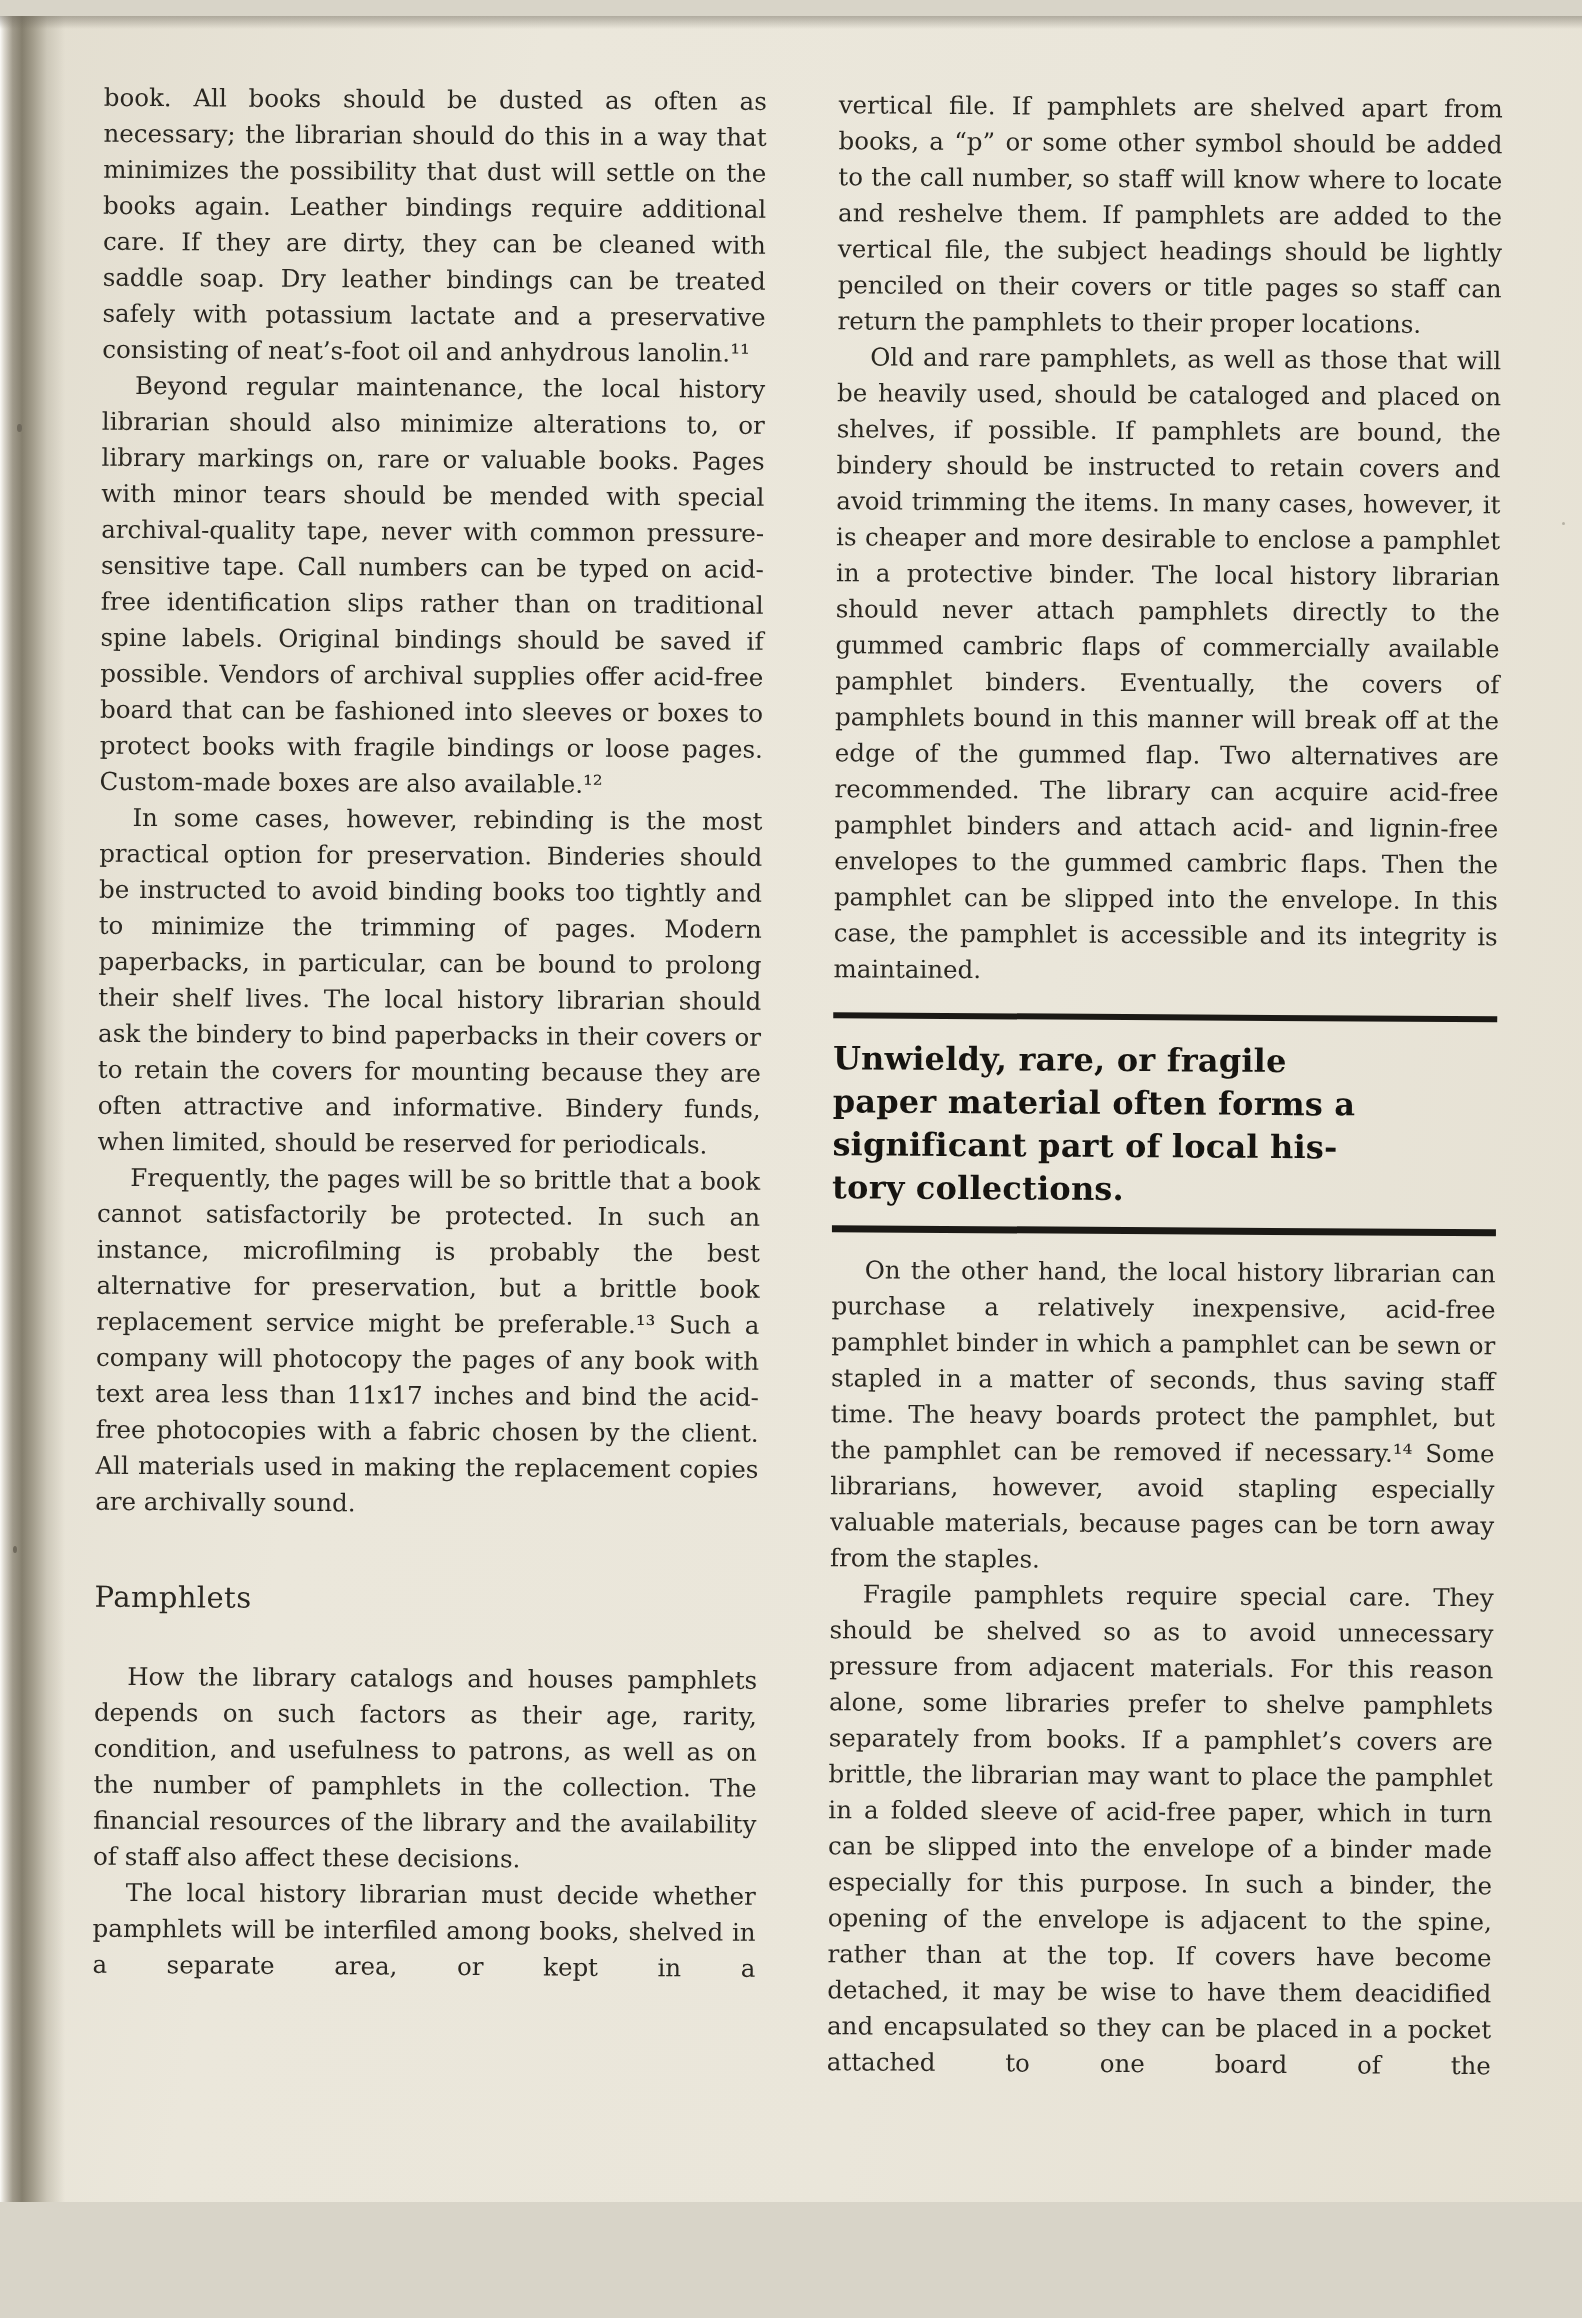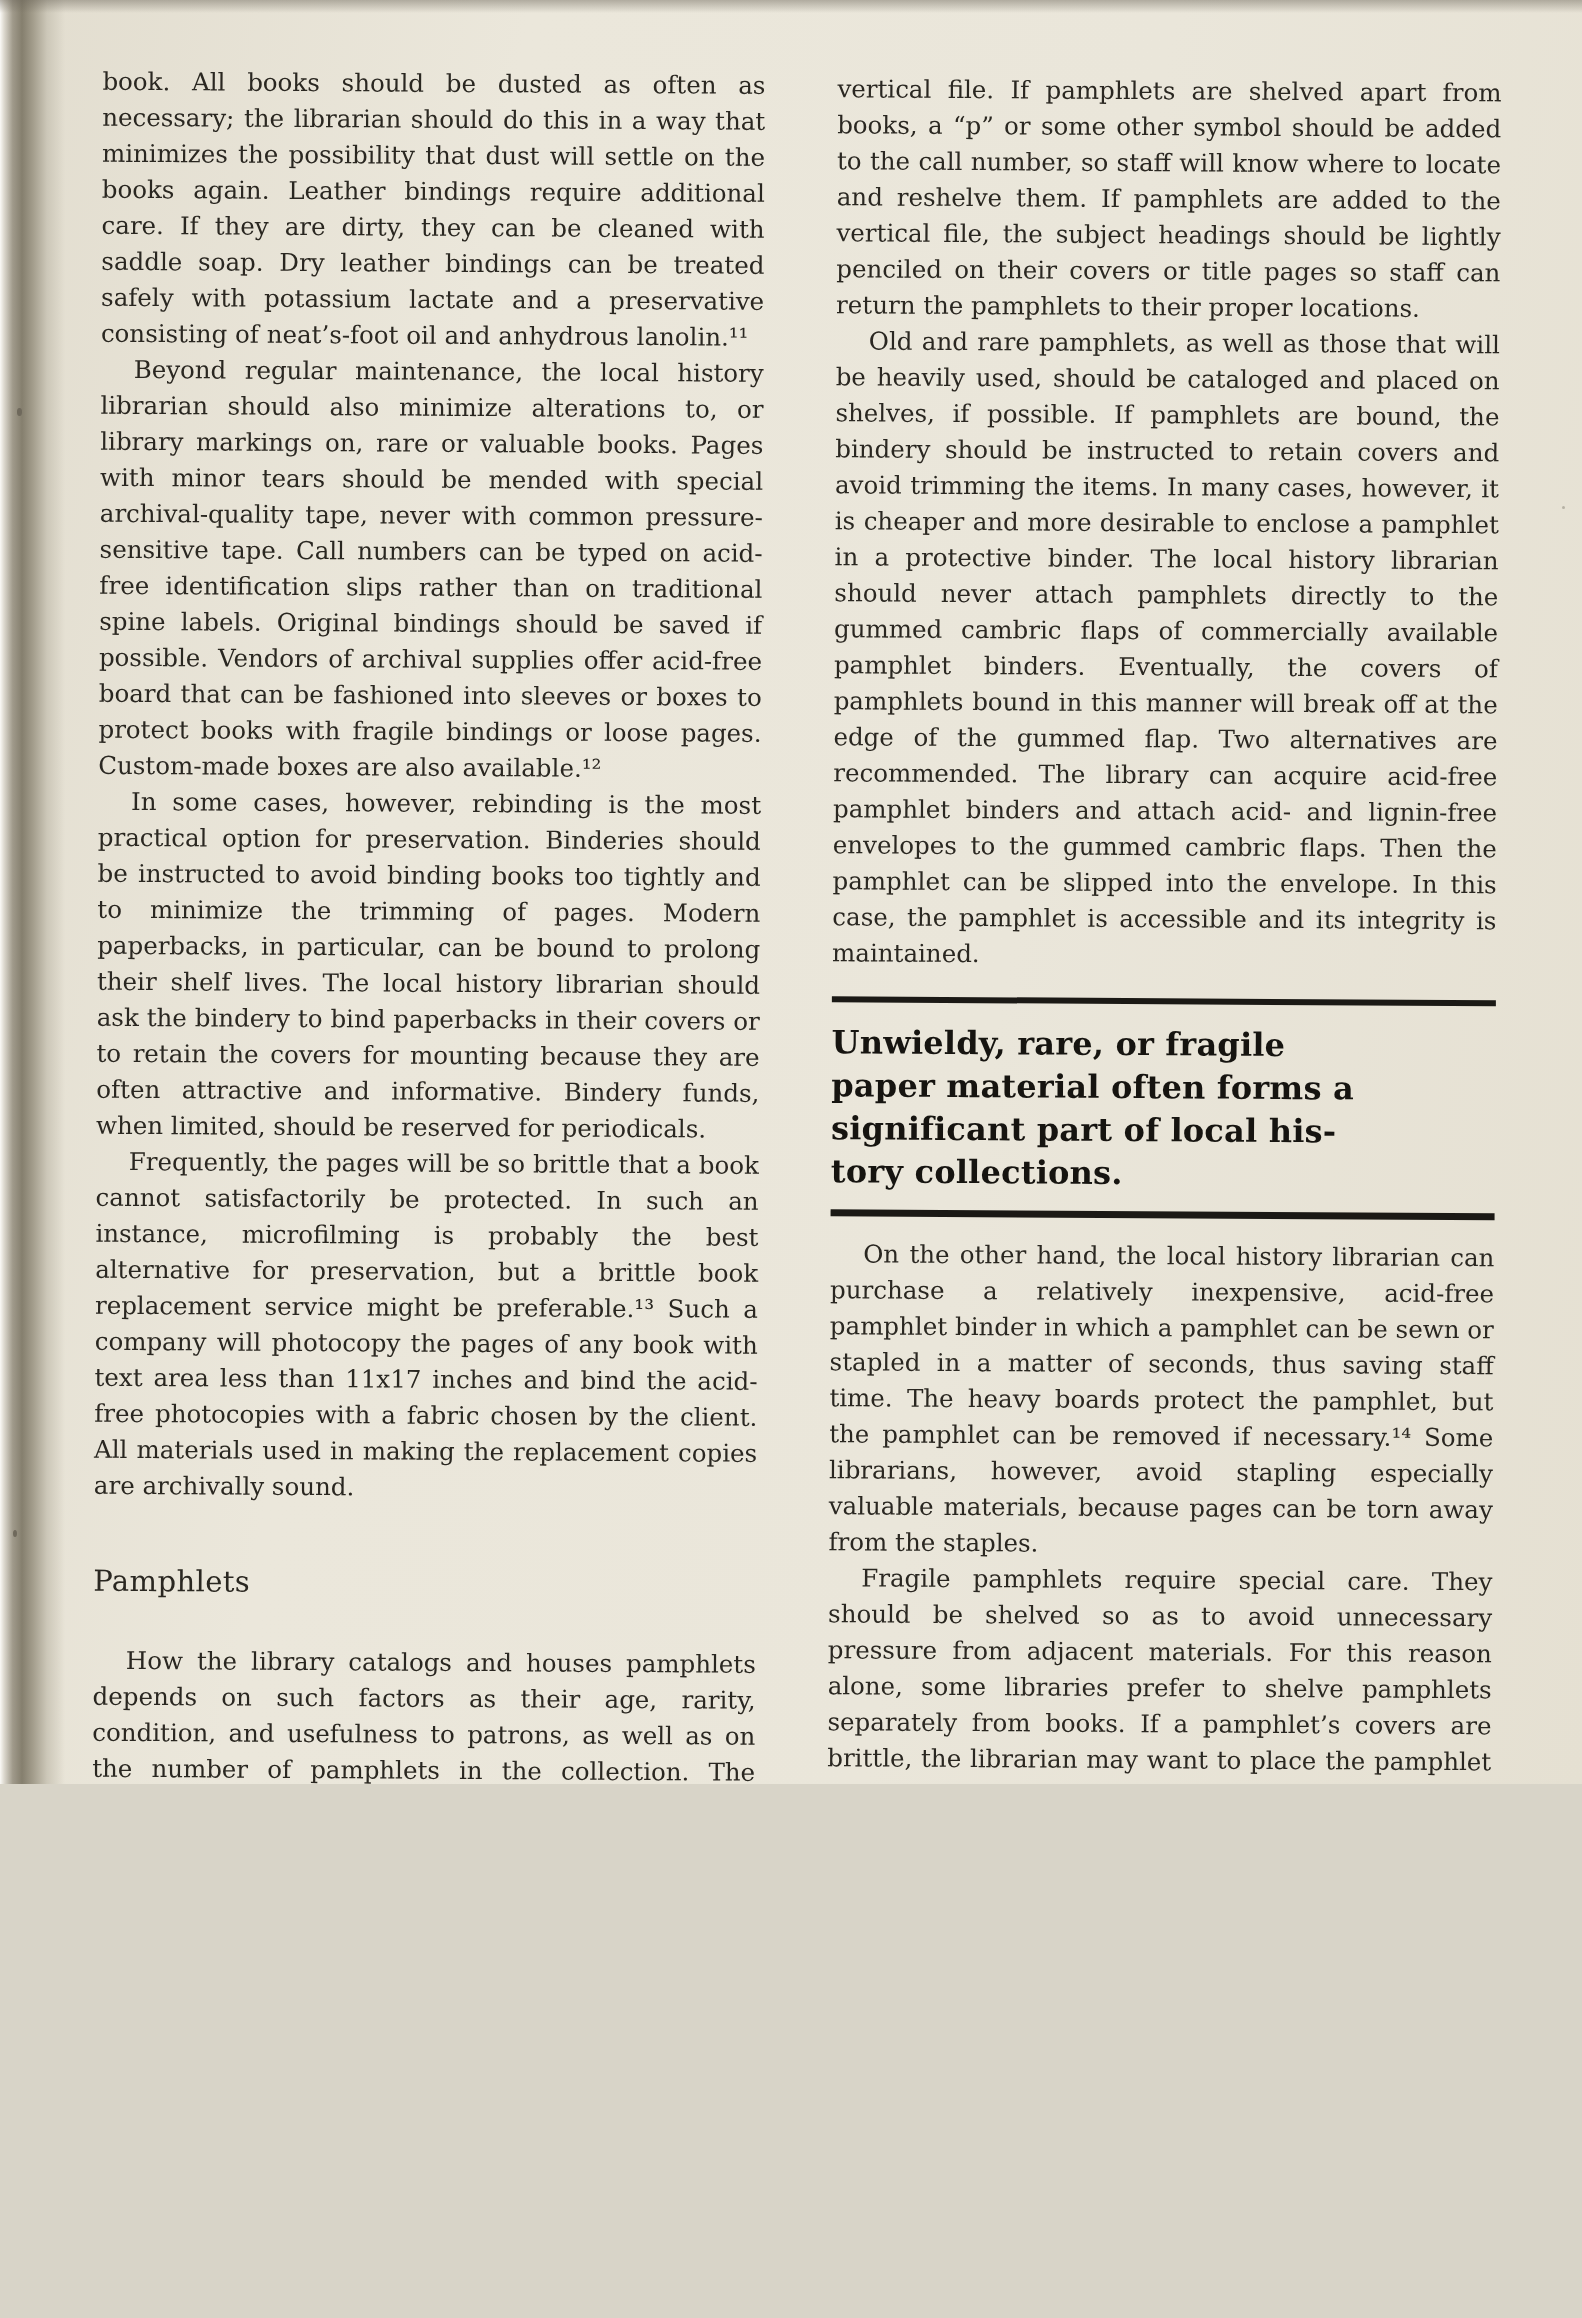--- a/index.html
+++ b/index.html
@@ -4,24 +4,25 @@
 <style>
   html, body { margin: 0; padding: 0; }
   body {
     width: 1582px; height: 2319px;
     background: #d8d4c8;
     overflow: hidden;
     font-family: "DejaVu Serif", "Liberation Serif", serif;
   }
   .scan-root {
     position: relative;
-    width: 1582px; height: 1784px;
+    width: 1582px; height: 2186px;
     overflow: hidden;
     background: linear-gradient(100deg, #e2ddcf 0%, #ebe7db 28%, #eae6da 62%, #e5e0d2 100%);
     color: #2a2721;
+    margin-top: 16px;
   }
   .edge-left {
     position: absolute; left: 0; top: 0; bottom: 0; width: 65px;
     background: linear-gradient(to right,
       #fbfaf7 0px, #ddd9cf 4px, #a09a8b 12.7px, #857f6e 22px,
       #a39d8c 33px, #ccc7b8 47px, rgba(235,231,219,0) 65px);
     z-index: 3;
   }
   .edge-top {
     position: absolute; left: 0; top: 0; right: 0; height: 12.7px;

